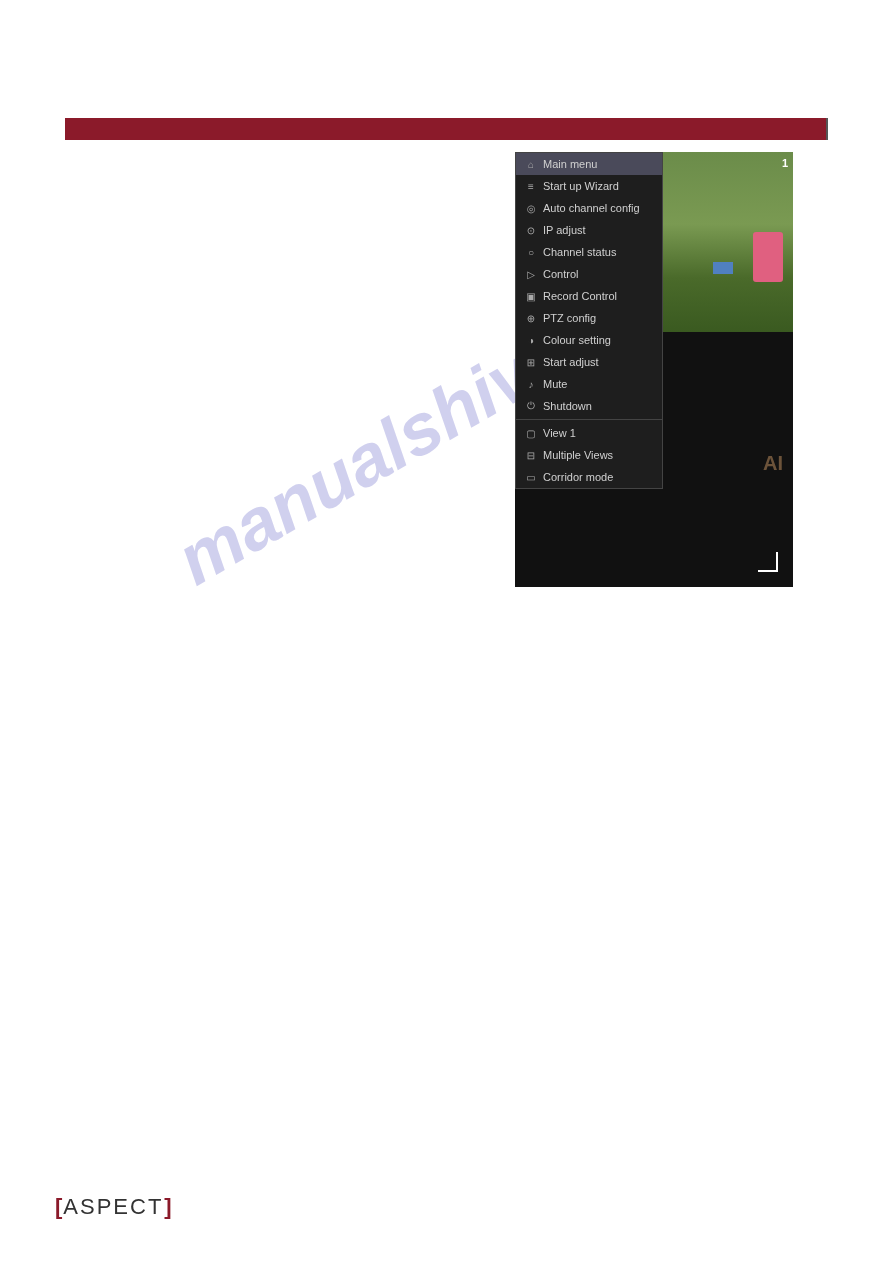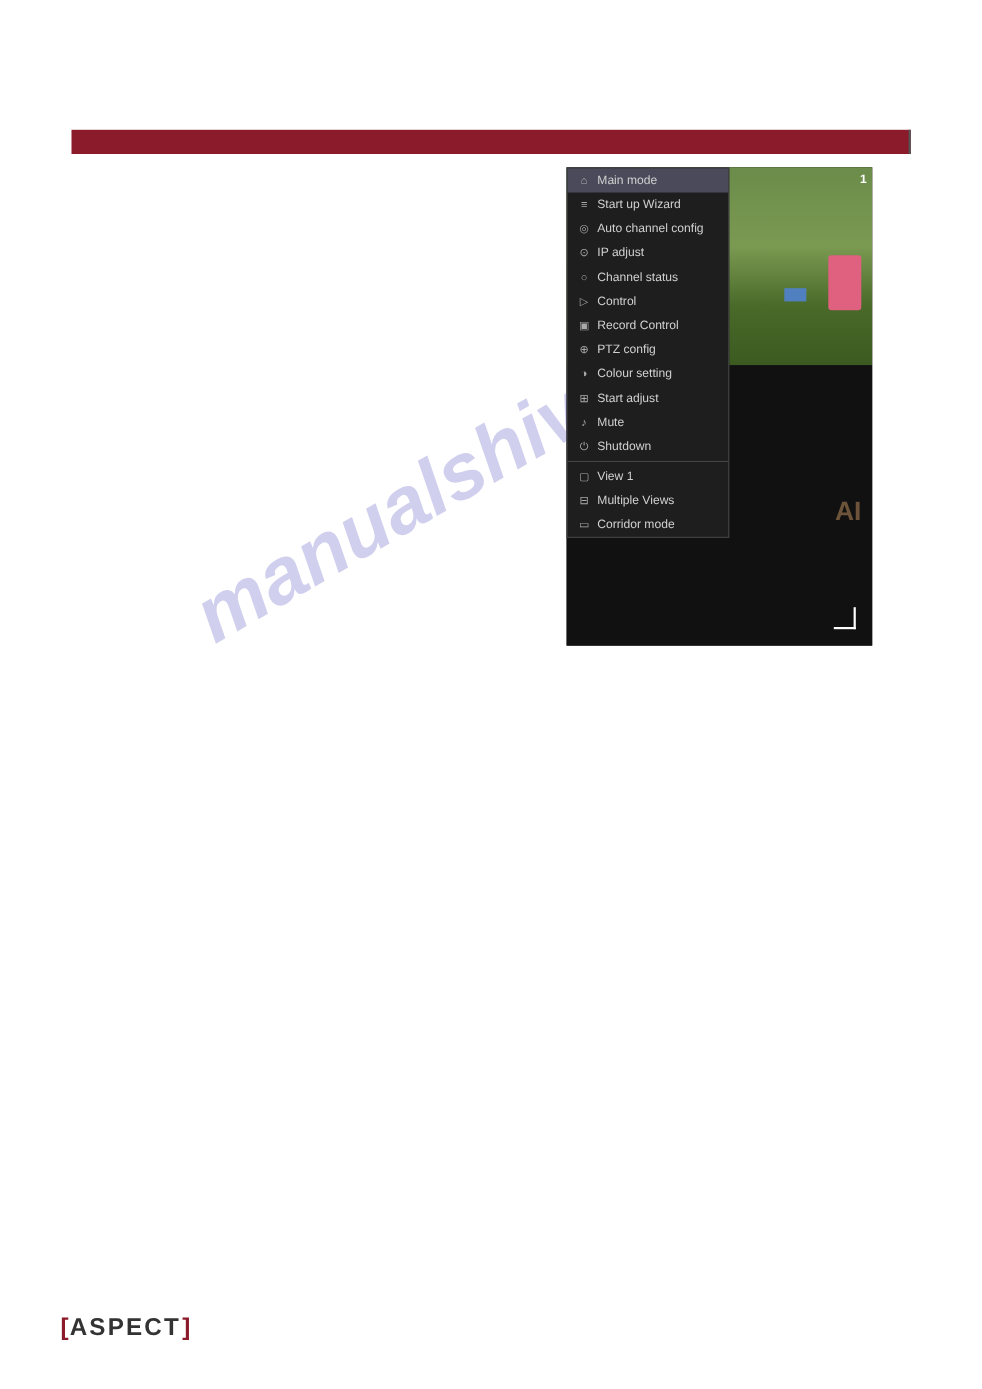--- a/index.html
+++ b/index.html
@@ -180,40 +180,40 @@
       color: #8b1a2a;
       font-size: 22px;
       font-weight: bold;
       line-height: 1;
       margin-right: 1px;
     }
 
     .aspect-text {
       color: #333;
       font-size: 22px;
-      font-weight: bold;
+      font-weight: normal;
       letter-spacing: 2px;
       line-height: 1;
     }
 
     .aspect-bracket-right {
       color: #8b1a2a;
       font-size: 22px;
       font-weight: bold;
       line-height: 1;
       margin-left: 1px;
     }
 
     
     .cam-overlay-text {
       position: absolute;
       top: 120px;
       right: 10px;
       color: rgba(200, 150, 100, 0.5);
-      font-size: 24px;
+      font-size: 20px;
       font-weight: bold;
     }
 
     
     .blue-bench {
       position: absolute;
       top: 110px;
       right: 60px;
       width: 20px;
       height: 12px;
@@ -236,21 +236,21 @@
   </div>
 
   <div class="camera-bottom">
     <div class="cam-overlay-text">AI</div>
     <div class="corner-bracket"></div>
   </div>
 
   <div class="context-menu" id="context-menu-el">
   <div class="menu-item highlighted">
         <span class="menu-icon">⌂</span>
-        <span>Main mode</span>
+        <span>Main menu</span>
       </div>
       <div class="menu-item">
         <span class="menu-icon">≡</span>
         <span>Start up Wizard</span>
       </div>
       <div class="menu-item">
         <span class="menu-icon">◎</span>
         <span>Auto channel config</span>
       </div>
       <div class="menu-item">

